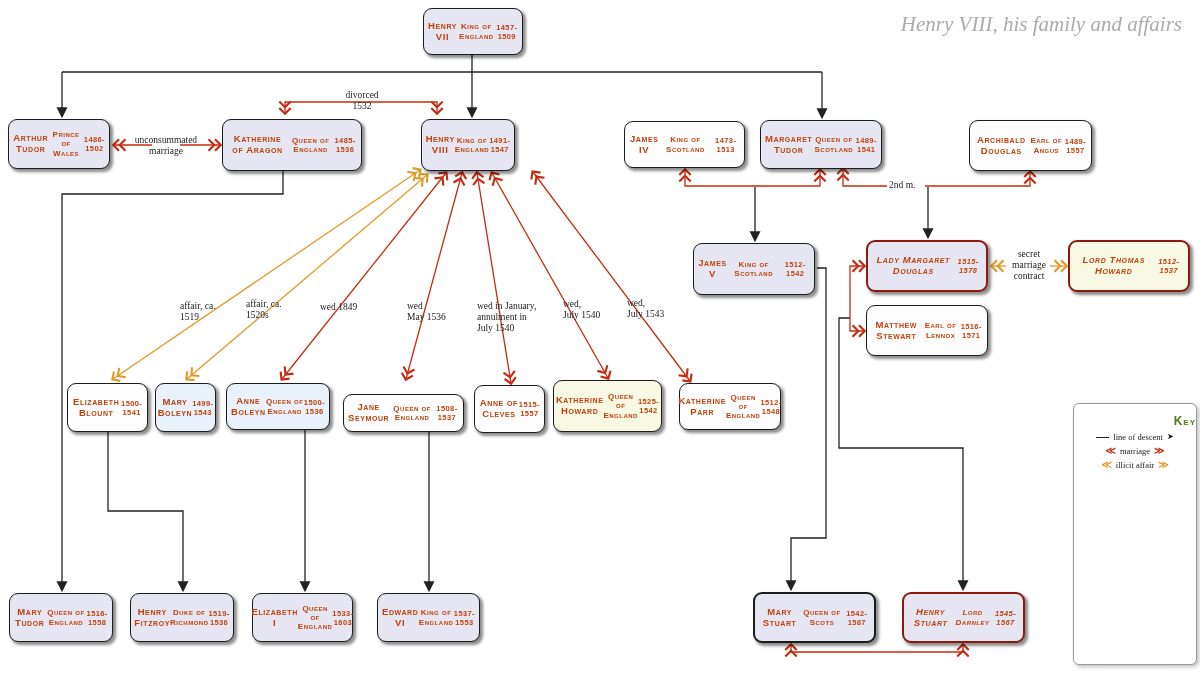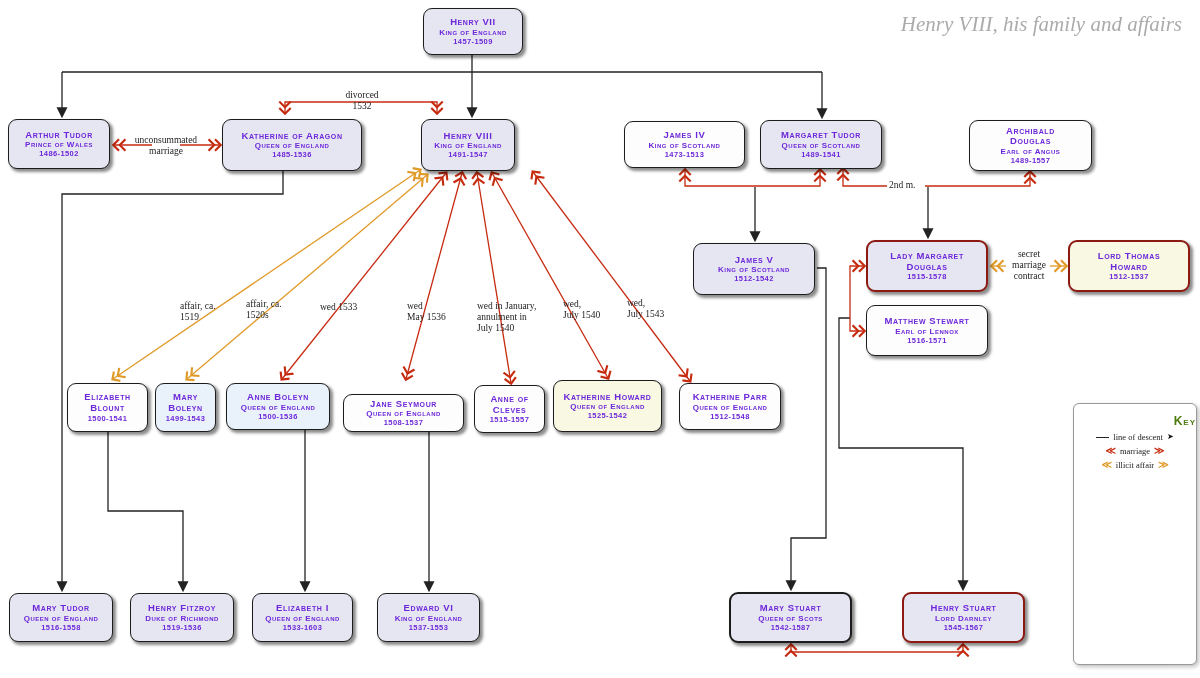--- a/index.html
+++ b/index.html
@@ -1,30 +1,30 @@
 <!DOCTYPE html>
 <html><head>
 <meta charset="utf-8">
 <style>
   html,body{margin:0;padding:0;background:#fff;}
   #stage{position:relative;width:1200px;height:678px;background:#fff;overflow:hidden;
          font-family:"Liberation Sans",sans-serif;}
   
   .node{position:absolute;box-sizing:border-box;border:1.5px solid #1c1c1c;border-radius:9px;
-        background:#fff;display:flex;flex-direction:column;justify-content:center;align-items:center;
-        padding:2px 4px;box-shadow:2.5px 2.5px 3px rgba(0,0,0,0.45);z-index:3;text-align:center;color:#6d28d9;}
+        background:#fff;display:flex;flex-direction:row;justify-content:center;align-items:center;
+        padding:2px 4px;box-shadow:2.5px 2.5px 3px rgba(0,0,0,0.45);z-index:3;text-align:center;color:#c2410c;}
   .node .nm{font-size:9.5px;font-weight:bold;font-variant:small-caps;letter-spacing:.6px;line-height:1.12;}
   .node .tt{font-size:8px;font-weight:bold;font-variant:small-caps;letter-spacing:.5px;line-height:1.15;}
   .node .dt{font-size:7.5px;font-weight:bold;letter-spacing:.4px;line-height:1.2;}
   .lav{background:#e6e6f3;}
   .blu{background:#e9f1fa;}
   .crm{background:#f8f8e3;}
   .wht{background:#fdfdfd;}
-  .dred{border:2px solid #8c1a12;}
-  .thick{border-width:2px;}
+  .dred{border:2px solid #8c1a12;font-style:italic;}
+  .thick{border-width:2px;margin-left:24px;}
   .narrow .nm{max-width:92px;}
   
   .elabel{position:absolute;z-index:2;font-family:"Liberation Serif",serif;font-size:9.5px;
           color:#222;line-height:1.18;white-space:pre-line;}
   .wbg{background:#fff;padding:0 2px;}
   
   #ptitle{position:absolute;top:12px;right:18px;font-family:"Liberation Serif",serif;
           font-style:italic;font-size:21px;color:#ababab;z-index:2;}
   
   #wires{position:absolute;left:0;top:0;z-index:1;}
@@ -109,21 +109,21 @@
   <div class="elabel" style="left:338px;top:90px;width:48px;text-align:center">divorced
 1532</div>
   <div class="elabel wbg" style="left:887px;top:180px;width:34px;text-align:left">2nd m.</div>
   <div class="elabel" style="left:1008px;top:249px;width:42px;text-align:center">secret
 marriage
 contract</div>
   <div class="elabel" style="left:180px;top:301px">affair, ca.
 1519</div>
   <div class="elabel" style="left:246px;top:299px">affair, ca.
 1520s</div>
-  <div class="elabel" style="left:320px;top:302px">wed 1533</div>
+  <div class="elabel" style="left:320px;top:302px">wed 1849</div>
   <div class="elabel" style="left:407px;top:301px">wed
 May 1536</div>
   <div class="elabel" style="left:477px;top:301px">wed in January,
 annulment in
 July 1540</div>
   <div class="elabel" style="left:563px;top:299px">wed,
 July 1540</div>
   <div class="elabel" style="left:627px;top:298px">wed,
 July 1543</div>
 

